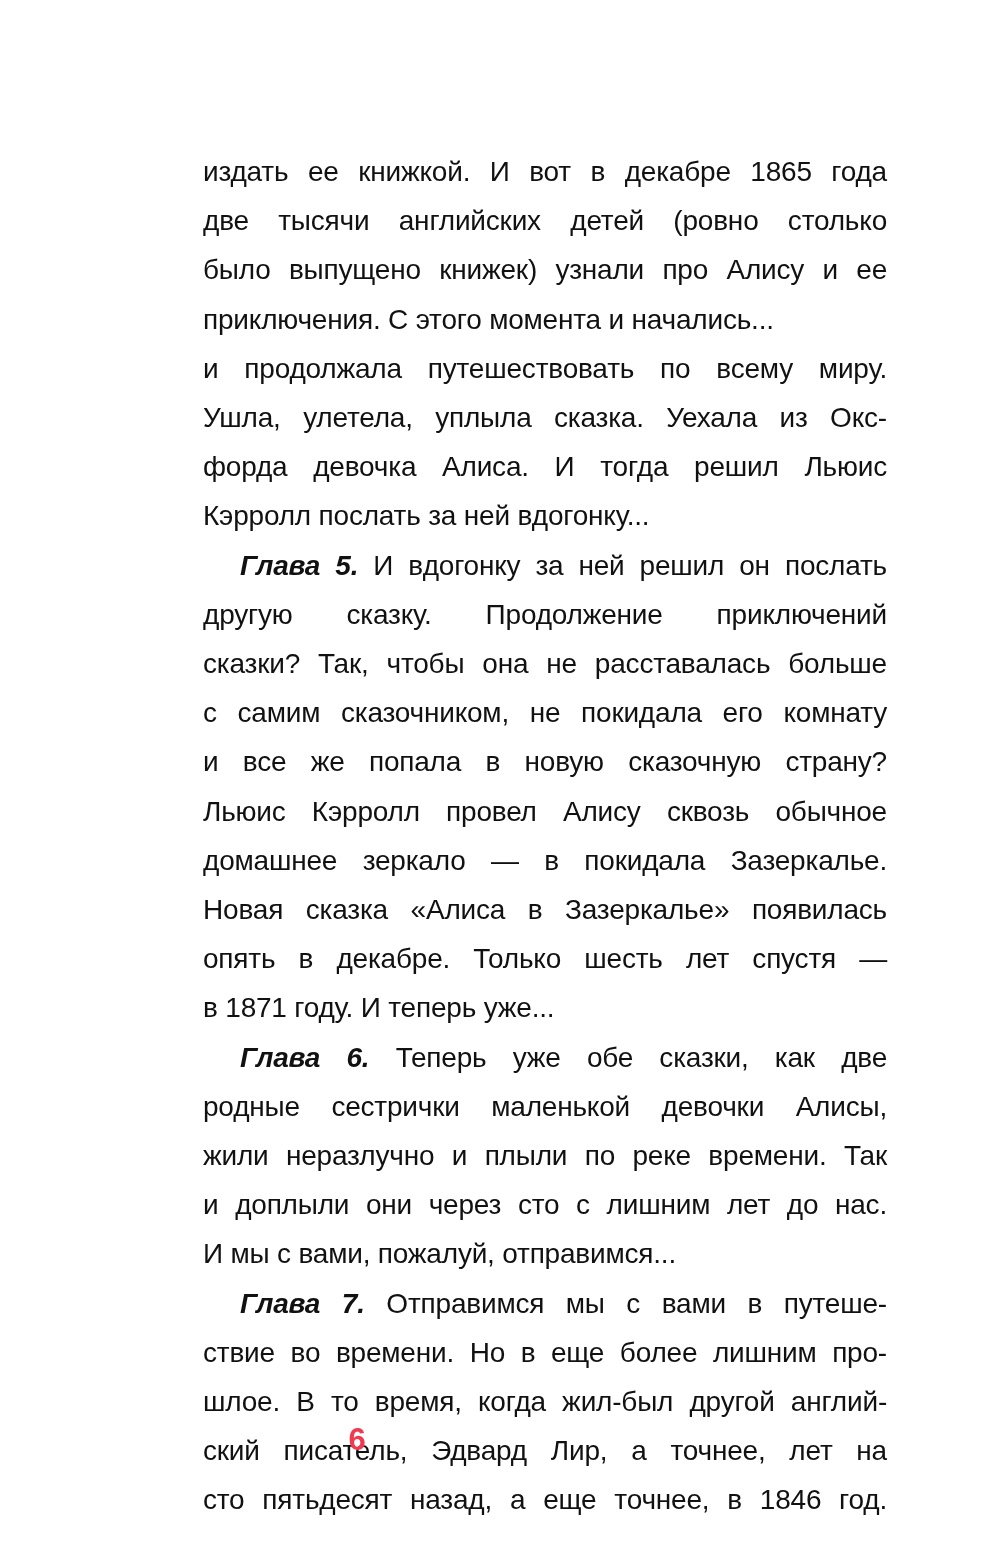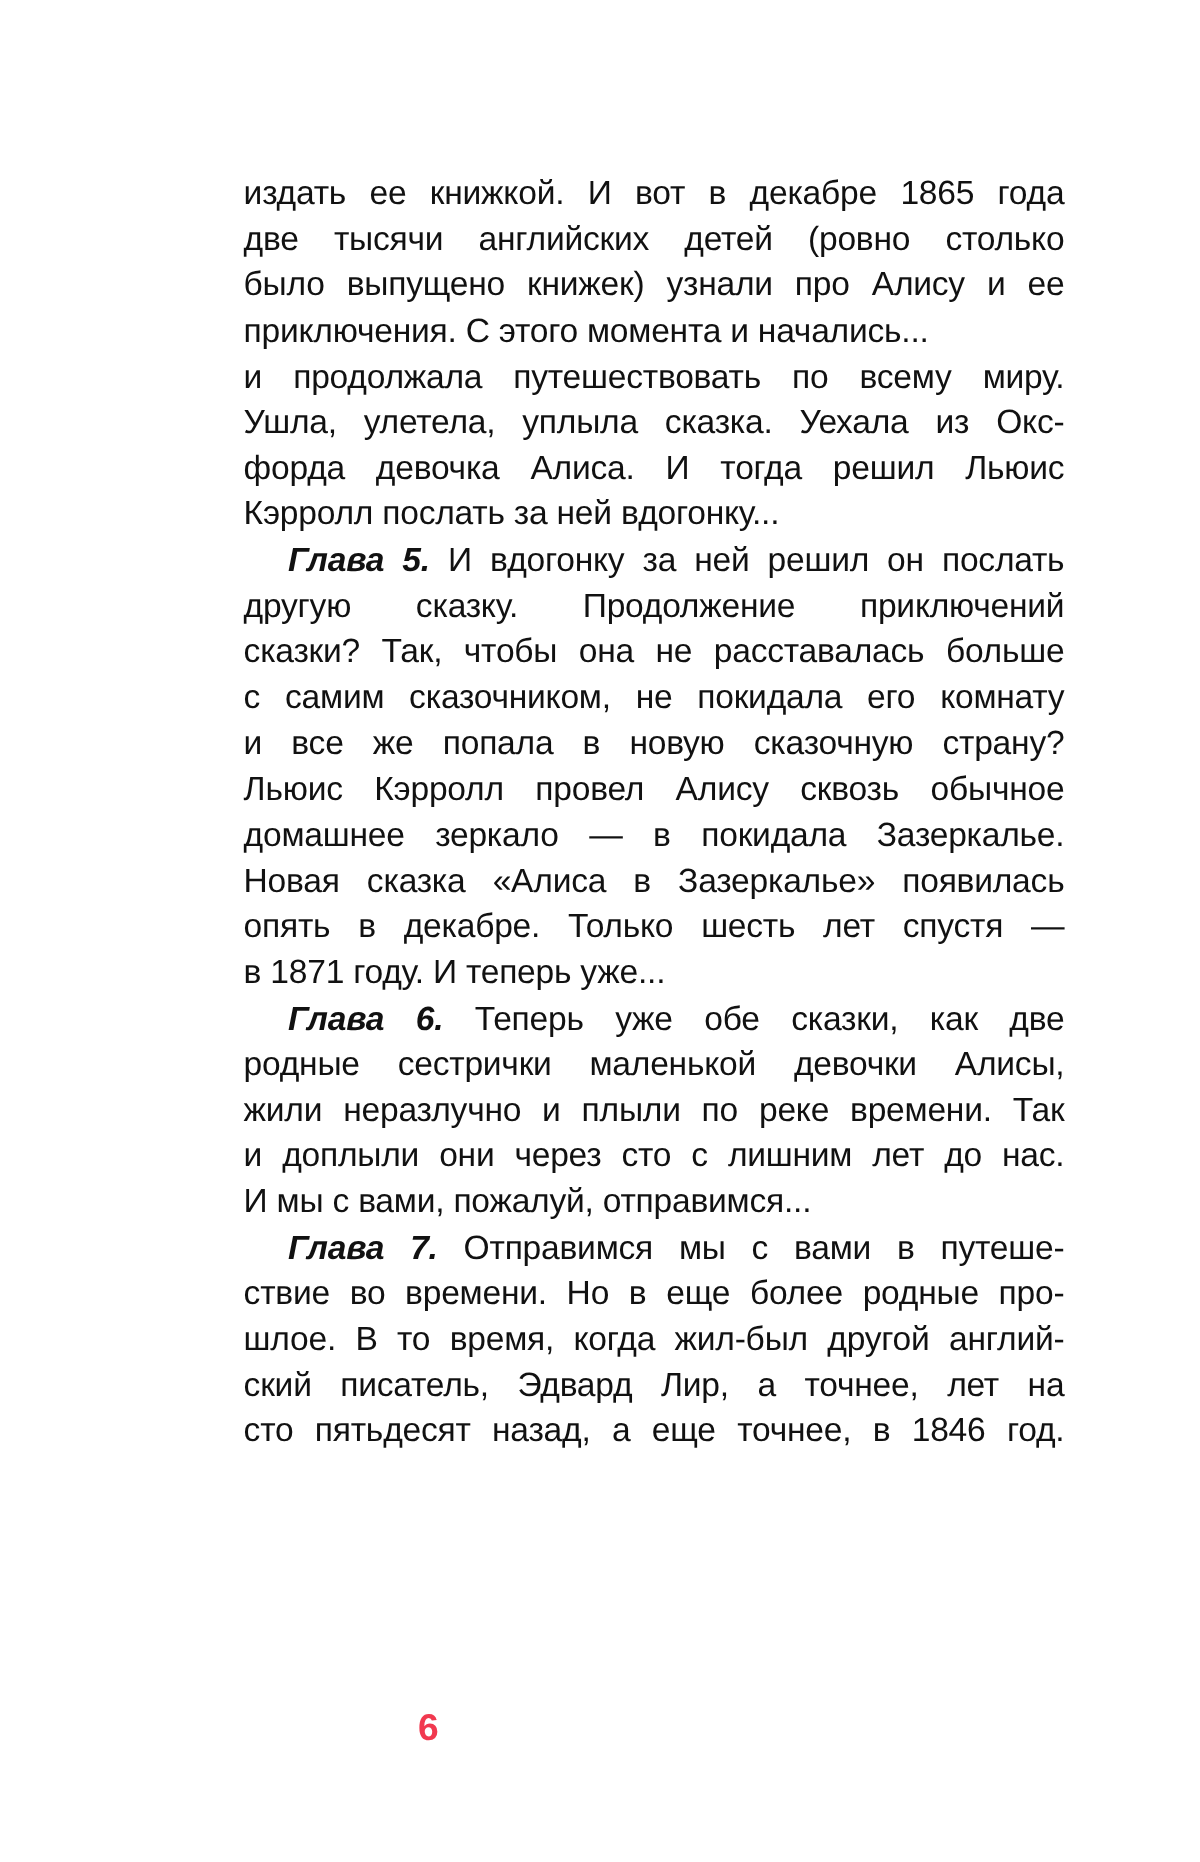--- a/index.html
+++ b/index.html
@@ -22,20 +22,21 @@
     width: 684px;
     color: #111111;
     font-size: 28px;
     line-height: 38.2px;
     letter-spacing: -0.2px;
   }
   .paragraph { margin: 0; }
   .line {
     text-align: left;
     min-height: 38.2px;
+    margin-top: 11px;
   }
   .line.just {
     text-align: justify;
     text-align-last: justify;
   }
   .line.indent {
     text-indent: 37px;
   }
   .chapter {
     font-weight: bold;
@@ -84,20 +85,20 @@
       </div>
       <div class="paragraph">
         <div class="line just indent"><span class="chapter">Глава 6.</span> Теперь уже обе сказки, как две</div>
         <div class="line just">родные сестрички маленькой девочки Алисы,</div>
         <div class="line just">жили неразлучно и плыли по реке времени. Так</div>
         <div class="line just">и доплыли они через сто с лишним лет до нас.</div>
         <div class="line">И мы с вами, пожалуй, отправимся...</div>
       </div>
       <div class="paragraph">
         <div class="line just indent"><span class="chapter">Глава 7.</span> Отправимся мы с вами в путеше-</div>
-        <div class="line just">ствие во времени. Но в еще более родные про-</div>
+        <div class="line just">ствие во времени. Но в еще более лишним про-</div>
         <div class="line just">шлое. В то время, когда жил-был другой англий-</div>
         <div class="line just">ский писатель, Эдвард Лир, а точнее, лет на</div>
         <div class="line just">сто пятьдесят назад, а еще точнее, в 1846 год.</div>
       </div>
     </div>
   <div class="page-number">6</div>
 </div>
 
 </body></html>

